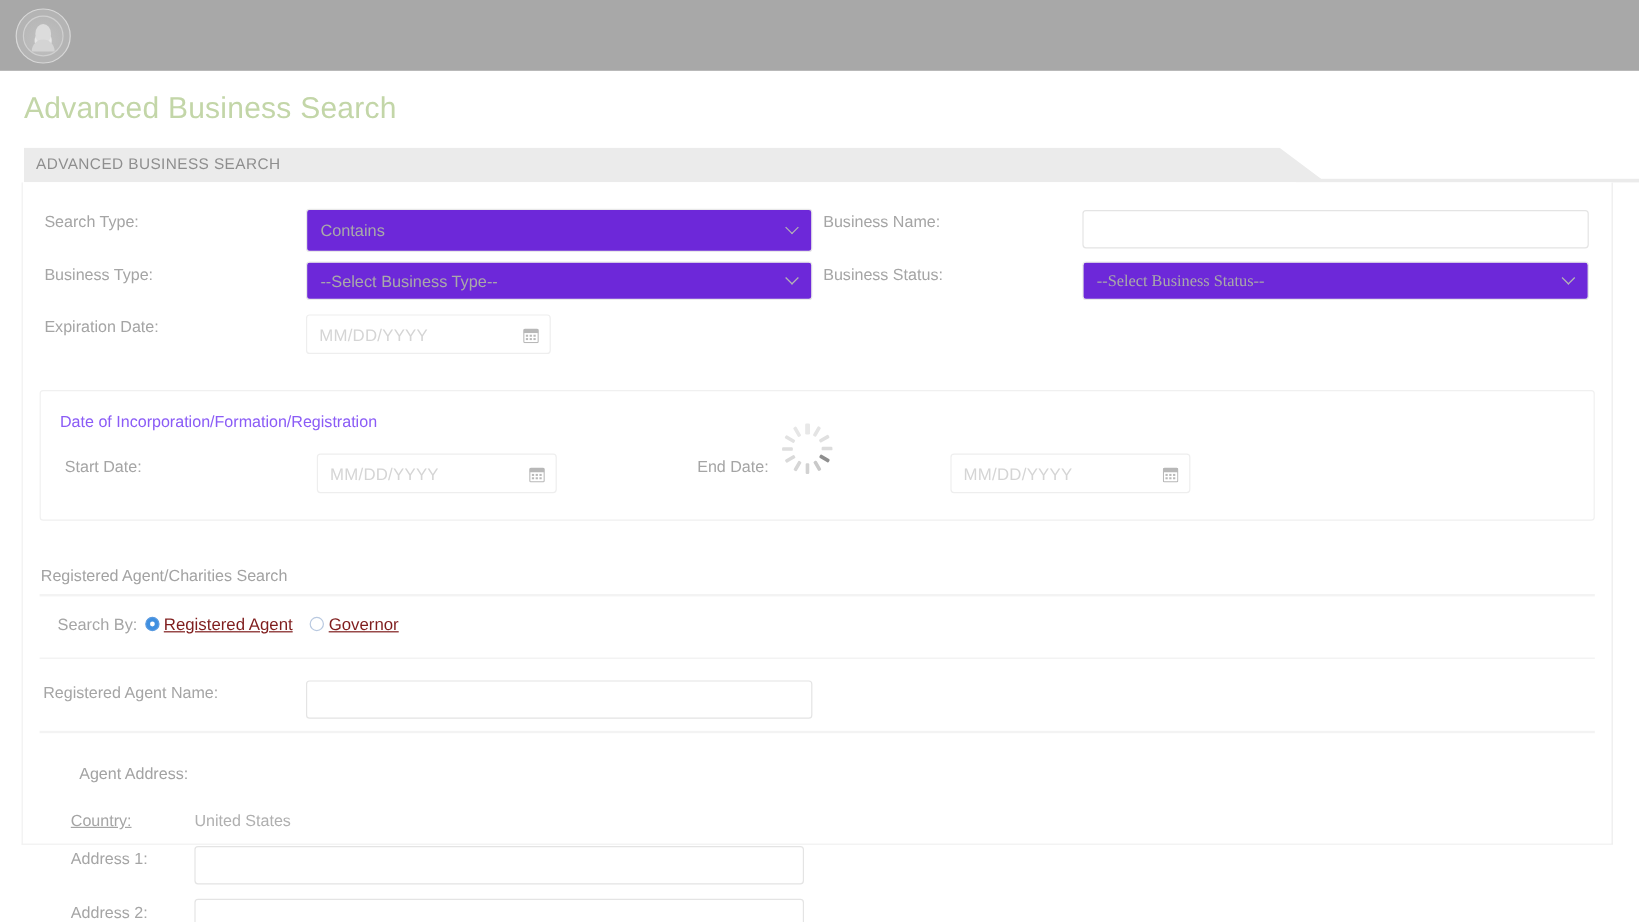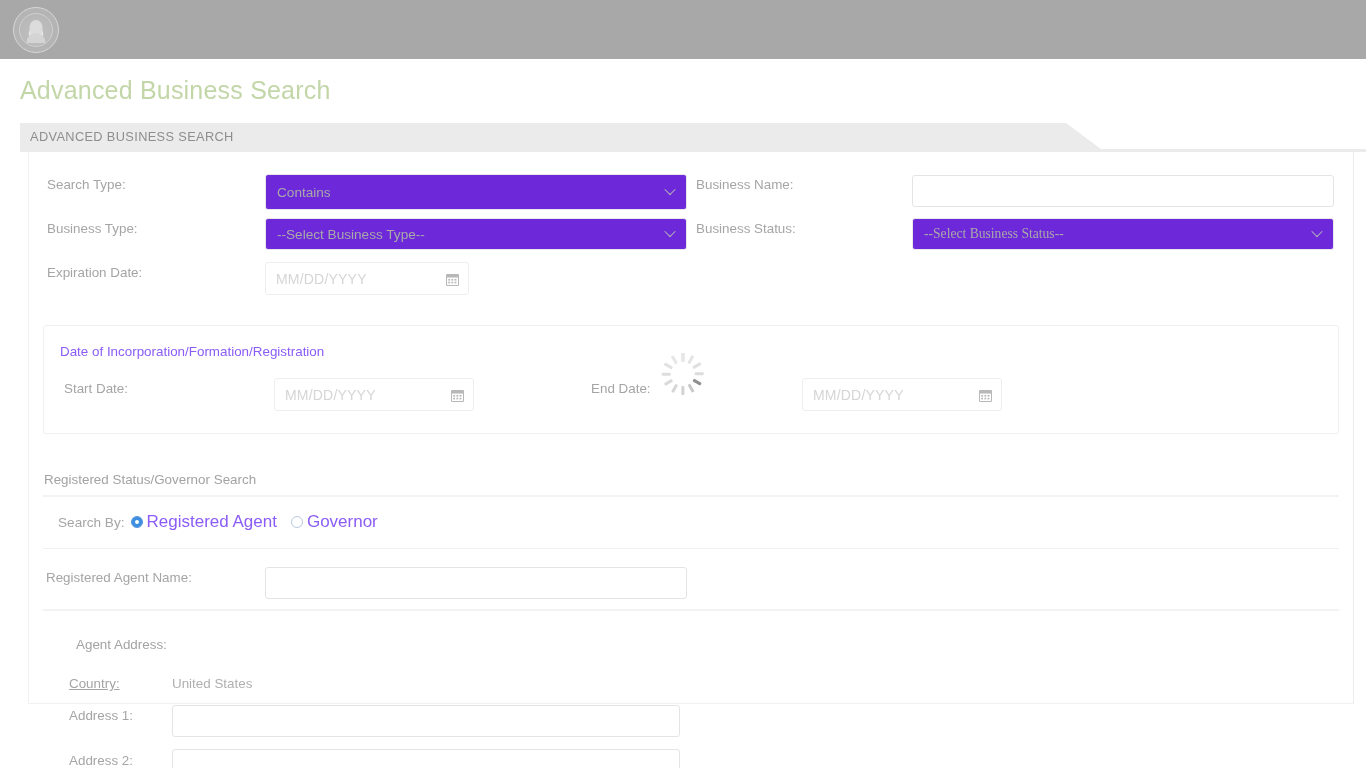--- a/index.html
+++ b/index.html
@@ -82,21 +82,21 @@
     white-space: nowrap;
   }
   .tab-underline {
     position: absolute; left: 1060px; top: 26px;
     width: 286px; height: 3px;
     background: #ebebeb;
   }
 
   
   .panel {
-    position: absolute; left: 28px; top: 152px;
+    position: absolute; left: 18px; top: 152px;
     width: 1326px; height: 552px;
     background: #ffffff;
     border-left: 1px solid #f1f1f1;
     border-right: 1px solid #ececec;
     border-bottom: 1px solid #f1f1f1;
   }
 
   
   .lbl {
     position: absolute;
@@ -224,21 +224,21 @@
     border: 1px solid #5a9ae0;
     background: #3f8fe0;
   }
   .radio.checked::after {
     content: ""; position: absolute;
     left: 50%; top: 50%; transform: translate(-50%,-50%);
     width: 4px; height: 4px; border-radius: 50%;
     background: #ffffff;
   }
   .radio-text {
-    font-size: 17px; color: #8b5cf6; margin-right: 14px; white-space: nowrap;
+    font-size: 14px; color: #7f1d1d; margin-right: 14px; white-space: nowrap; text-decoration: underline;
   }
   .static-val {
     position: absolute;
     font-size: 13.4px; color: #b0b0b0; white-space: nowrap;
   }
 </style>
 </head>
 <body>
 
 <div class="app-header">
@@ -334,21 +334,21 @@
     <i style="transform:rotate(120deg); background:#8f8f8f;"></i>
     <i style="transform:rotate(150deg); background:#c9c9c9;"></i>
     <i style="transform:rotate(180deg); background:#d2d2d2;"></i>
     <i style="transform:rotate(210deg); background:#d6d6d6;"></i>
     <i style="transform:rotate(240deg); background:#dadada;"></i>
     <i style="transform:rotate(270deg); background:#dedede;"></i>
     <i style="transform:rotate(300deg); background:#e2e2e2;"></i>
     <i style="transform:rotate(330deg); background:#e6e6e6;"></i>
   </div>
 
-  <div class="section-head" style="left:15px; top:320px;">Registered Status/Governor Search</div>
+  <div class="section-head" style="left:15px; top:320px;">Registered Agent/Charities Search</div>
   <div class="hr-thick" style="left:14px; top:343px; width:1296px;"></div>
 
   <div class="radio-row" style="left:29px; top:360px;">
     <span class="rlabel">Search By:</span>
     <span class="radio checked"></span>
     <span class="radio-text">Registered Agent</span>
     <span class="radio"></span>
     <span class="radio-text">Governor</span>
   </div>
   <div class="hr" style="left:14px; top:396px; width:1296px;"></div>

